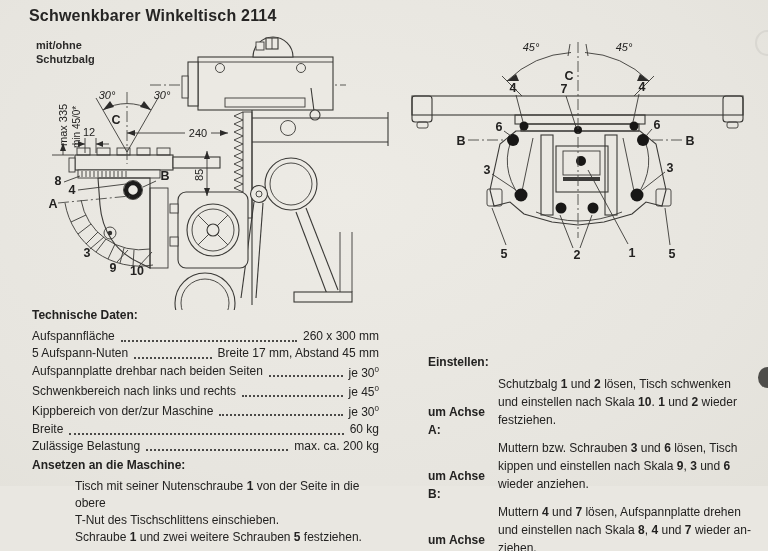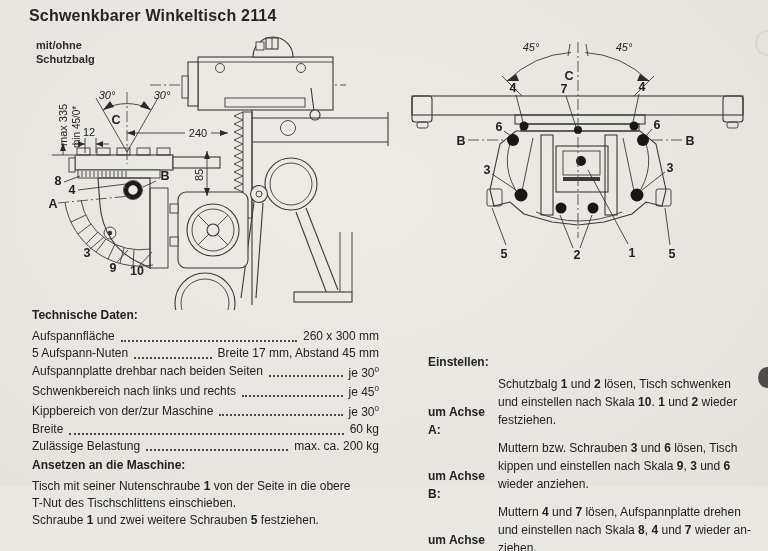--- a/index.html
+++ b/index.html
@@ -21,21 +21,21 @@
   .dim{font-size:11px;}
   .deg{font-size:11px;font-style:italic;}
   .tech{position:absolute;left:32px;top:308px;width:347px;}
   .sec-head{font-size:12px;font-weight:bold;margin:0 0 6px 0;}
   .tech-row{display:flex;align-items:center;font-size:12px;line-height:16.8px;}
   .tlabel{white-space:nowrap;}
   .tvalue{white-space:nowrap;}
   .tvalue sup{font-size:8px;}
   .leader{flex:1 1 auto;border-bottom:2px dotted #4a4947;margin:0 6px;height:.72em;min-width:12px;}
   .mounting{position:absolute;left:32px;top:458px;width:352px;}
-  .mounting .tline{font-size:12px;line-height:17px;}
+  .mounting .tline{font-size:12px;line-height:17px;margin-left:43px;}
   .adjust{position:absolute;left:428px;top:355px;width:337px;}
   .adjust .sec-head{}
   .adj-entry{display:flex;font-size:12px;}
   .adj-term{flex:0 0 70px;font-weight:bold;line-height:18px;margin-top:28px;}
   .adj-body{flex:1;}
   .adj-body .tline{line-height:18px;}
   .punch-bottom{position:absolute;right:-9px;top:367px;width:19px;height:21px;
       border-radius:50%;background:#4e4d4a;}
   .punch-top{position:absolute;right:-11px;top:30px;width:20px;height:22px;
       border-radius:50%;border:2px solid #d9d7d1;background:transparent;}

